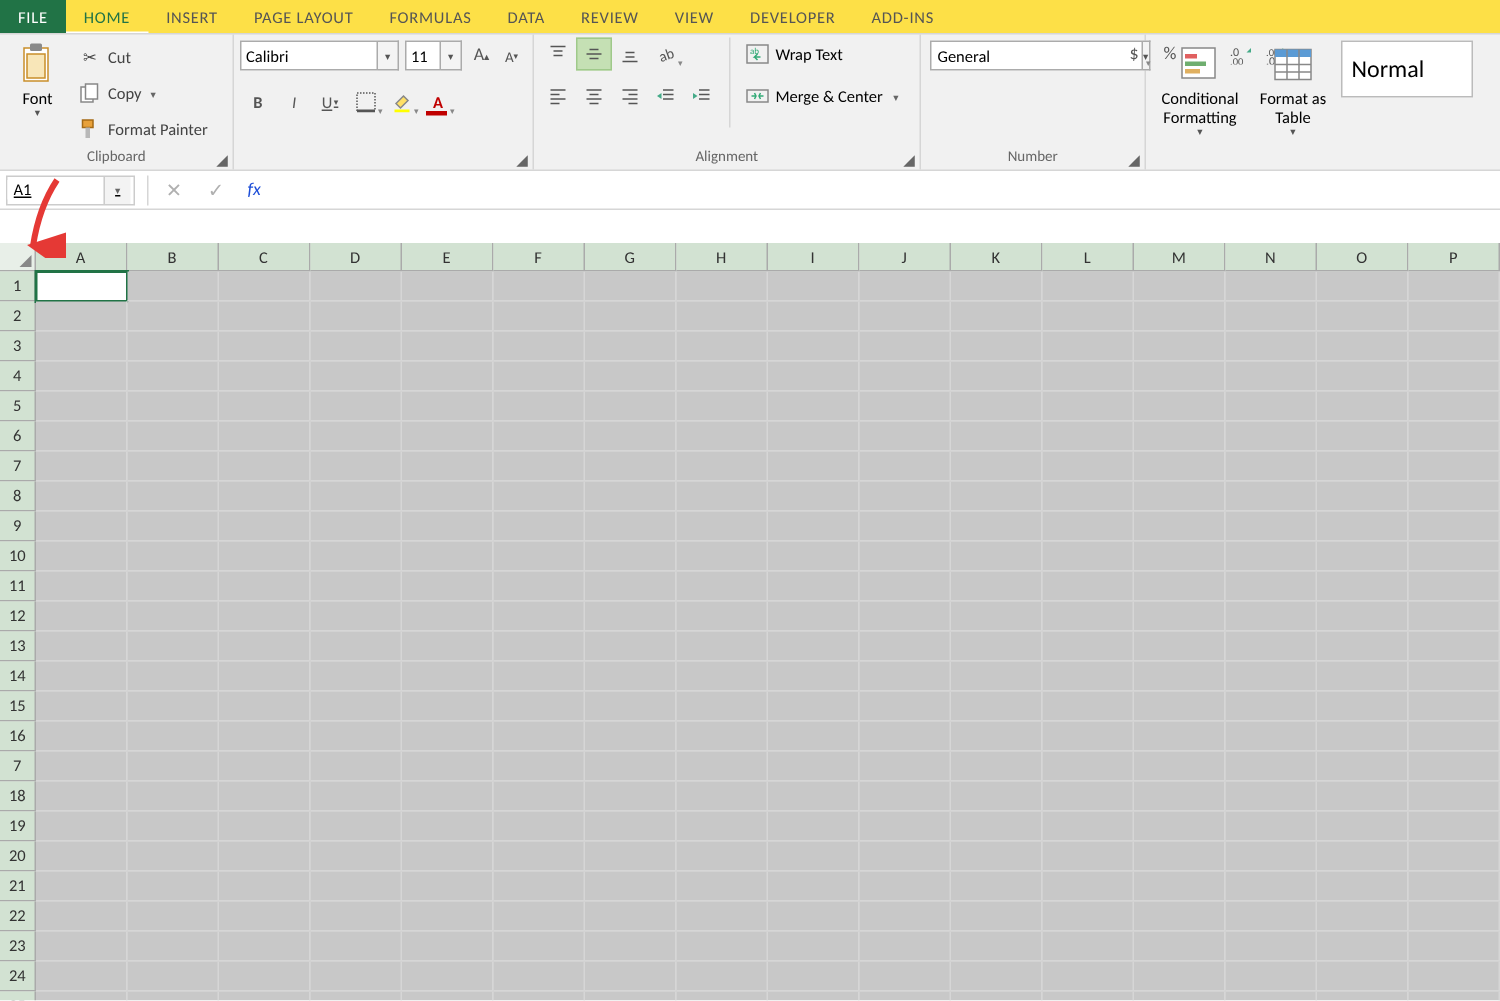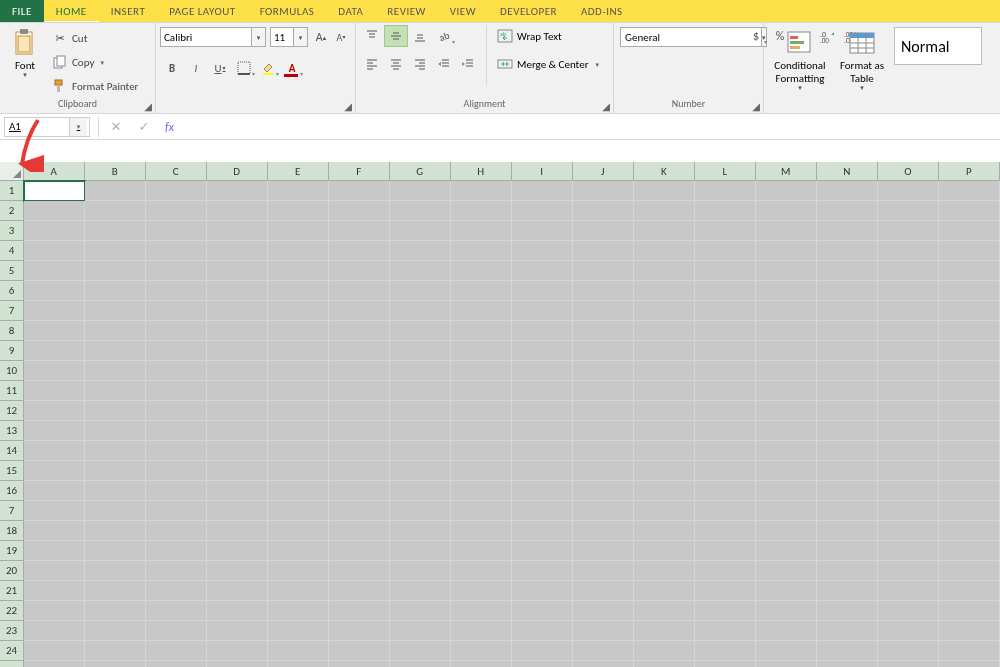--- a/index.html
+++ b/index.html
@@ -45,21 +45,21 @@
 .style-check { background:#a5a5a5; color:#fff; border-color:#888; }
 
 
 .fbar { display:flex; height:26px; border-bottom:1px solid #d6d6d6; align-items:center; background:#fff; }
 .namebox { width:86px; height:20px; border:1px solid #ccc; margin:0 2px 0 4px; display:flex; align-items:center;text-decoration:underline; }
 .namebox input { border:none; width:64px; font-size:11px; padding:0 4px; outline:none; }
 .namebox .nbtn { width:18px; height:100%; border-left:1px solid #ccc; display:flex; align-items:center; justify-content:center; font-size:7px; color:#666; cursor:pointer; background:#f3f3f3;}
 .fbar-sep { width:1px; height:20px; background:#d6d6d6; margin:0 6px; }
 .fx-btns { display:flex; gap:6px; align-items:center; }
 .fx-btn { width:22px; height:20px; display:flex; align-items:center; justify-content:center; color:#b0b0b0; cursor:pointer; font-size:13px;}
-.fx-lab { font-style:italic; color:#8b5cf6; font-size:12px; margin-left:4px; }
+.fx-lab { font-style:italic; color:#1d4ed8; font-size:12px; margin-left:4px; }
 .fbar input.finput { flex:1; border:none; height:20px; font-size:11px; padding:0 6px; outline:none; margin-left:6px; }
 
 
 .grid-wrap { position:absolute; top:162px; left:0; right:0; bottom:0; overflow:hidden; }
 .col-hdrs { display:flex; position:absolute; top:0; left:0; right:0; height:19px; }
 .sel-all { width:24px; height:19px; background:#e8efe8; border-right:1px solid #aaa; border-bottom:1px solid #aaa; cursor:pointer; position:relative; }
 .sel-all::after { content:""; position:absolute; right:2px; bottom:2px; border-left:8px solid transparent; border-bottom:8px solid #888; }
 .col-hdr { width:62px; height:19px; background:#d2e2d2; border-right:1px solid #aaa; border-bottom:1px solid #aaa; text-align:center; line-height:19px; font-size:11px; color:#333; cursor:pointer; }
 .row-hdrs { position:absolute; top:19px; left:0; width:24px; }
 .row-hdr { width:24px; height:20px; background:#d2e2d2; border-right:1px solid #aaa; border-bottom:1px solid #aaa; text-align:center; line-height:20px; font-size:11px; color:#333; cursor:pointer; }

